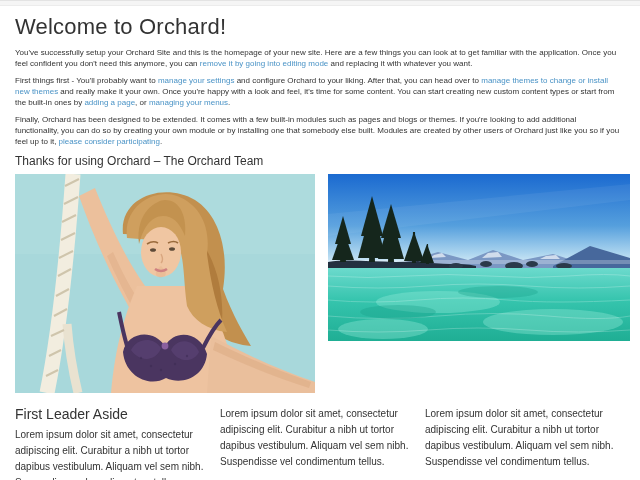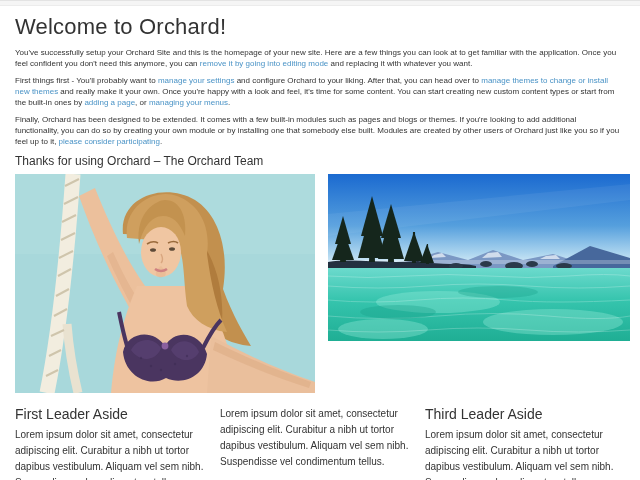--- a/index.html
+++ b/index.html
@@ -183,19 +183,18 @@
 
   <div class="asides">
     <div class="aside">
       <h2>First Leader Aside</h2>
       <p>Lorem ipsum dolor sit amet, consectetur adipiscing elit. Curabitur a nibh ut tortor dapibus vestibulum. Aliquam vel sem nibh. Suspendisse vel condimentum tellus.</p>
     </div>
     <div class="aside">
       <p>Lorem ipsum dolor sit amet, consectetur adipiscing elit. Curabitur a nibh ut tortor dapibus vestibulum. Aliquam vel sem nibh. Suspendisse vel condimentum tellus.</p>
     </div>
     <div class="aside">
-      <h2>Third Leader Aside</h2>
       <p>Lorem ipsum dolor sit amet, consectetur adipiscing elit. Curabitur a nibh ut tortor dapibus vestibulum. Aliquam vel sem nibh. Suspendisse vel condimentum tellus.</p>
     </div>
   </div>
 
   <div class="footer-rule"></div>
 </div>
 
 </body></html>

